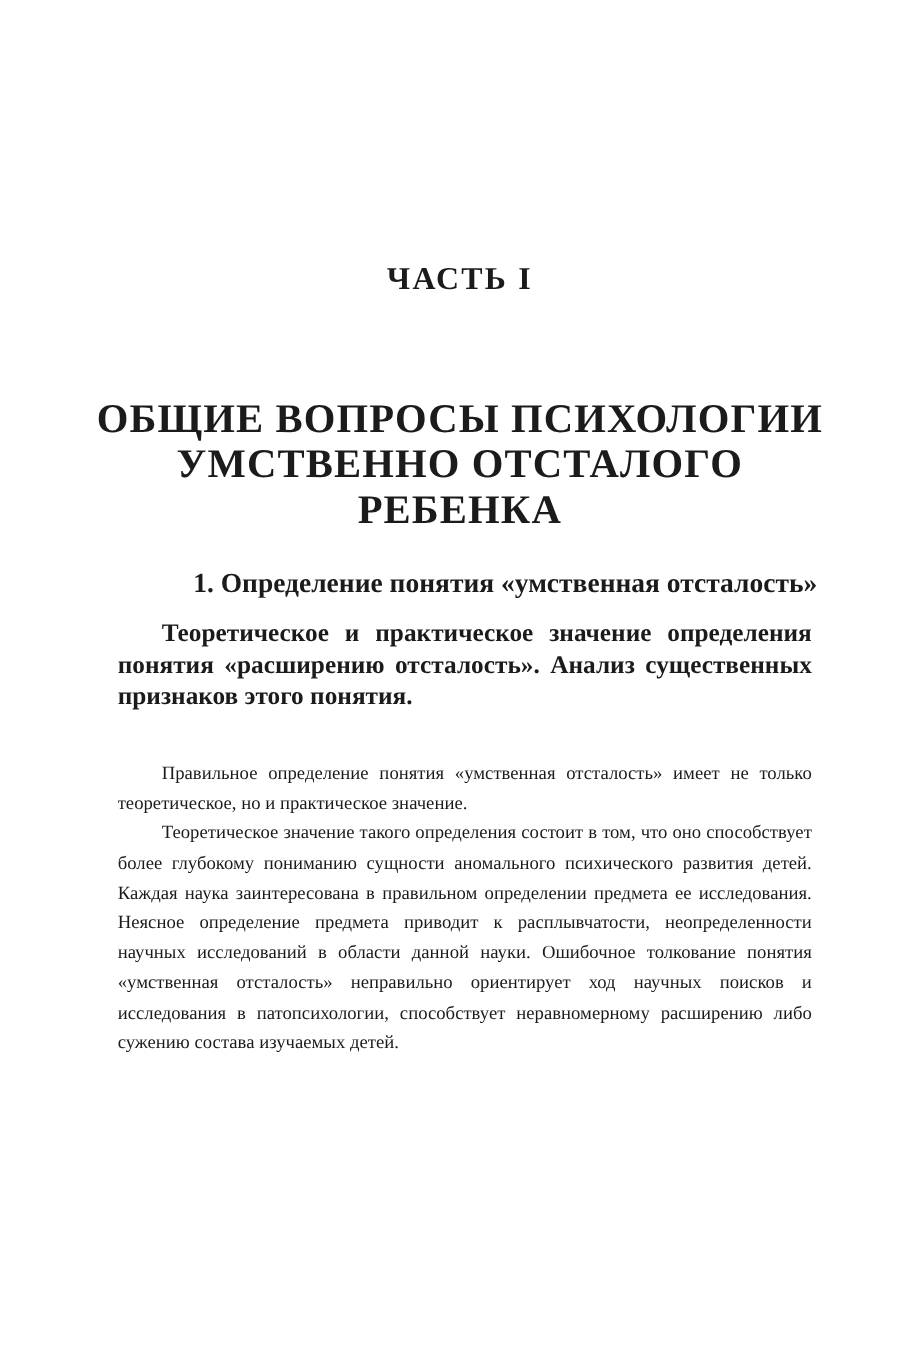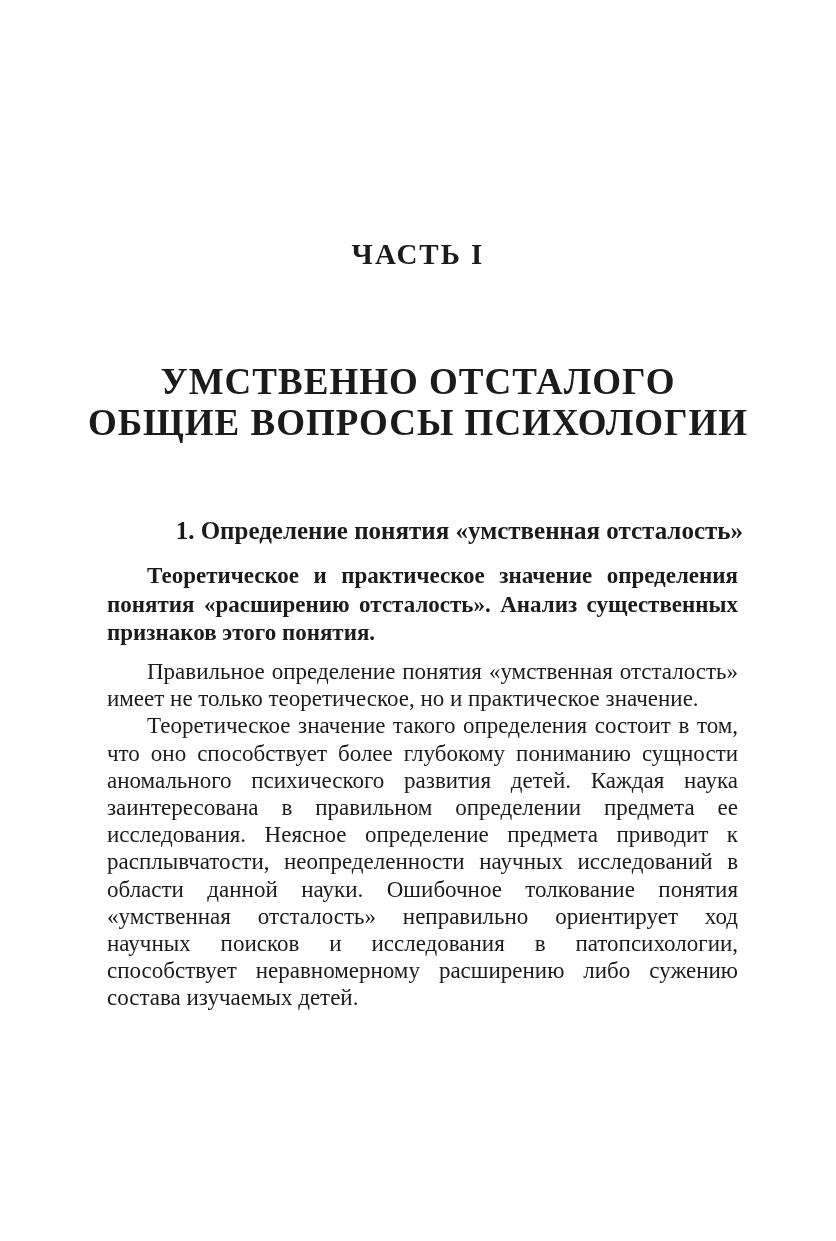--- a/index.html
+++ b/index.html
@@ -57,43 +57,44 @@
     left: 107px;
     width: 631px;
     font-size: 23px;
     font-weight: bold;
     line-height: 28.5px;
     text-align: justify;
     text-indent: 40px;
   }
   .body-text {
     position: absolute;
-    top: 658px;
+    top: 689px;
     left: 107px;
     width: 631px;
-    font-size: 23px;
+    font-size: 17px;
     line-height: 27.2px;
     text-align: justify;
   }
   .body-text p {
     margin: 0;
     padding: 0;
     text-indent: 40px;
   }
 </style>
 </head>
 <body>
 
 <div class="page">
 
   <div class="part-heading">ЧАСТЬ I</div>
 
   <div class="chapter-title">
+    <span class="title-line">ОБЩИЕ ВОПРОСЫ ПСИХОЛОГИИ</span>
     <span class="title-line">УМСТВЕННО ОТСТАЛОГО</span>
-    <span class="title-line">ОБЩИЕ ВОПРОСЫ ПСИХОЛОГИИ</span>
+    <span class="title-line">РЕБЕНКА</span>
   </div>
 
   <div class="section-heading">1. Определение понятия «умственная отсталость»</div>
 
   <div class="lead-paragraph">Теоретическое и практическое значение определения понятия «расширению отсталость». Анализ существенных признаков этого понятия.</div>
 
   <div class="body-text">
     <p>Правильное определение понятия «умственная отсталость» имеет не только теоретическое, но и практическое значение.</p>
     <p>Теоретическое значение такого определения состоит в том, что оно способствует более глубокому пониманию сущности аномального психического развития детей. Каждая наука заинтересована в правильном определении предмета ее исследования. Неясное определение предмета приводит к расплывчатости, неопределенности научных исследований в области данной науки. Ошибочное толкование понятия «умственная отсталость» неправильно ориентирует ход научных поисков и исследования в патопсихологии, способствует неравномерному расширению либо сужению состава изучаемых детей.</p>
   </div>

